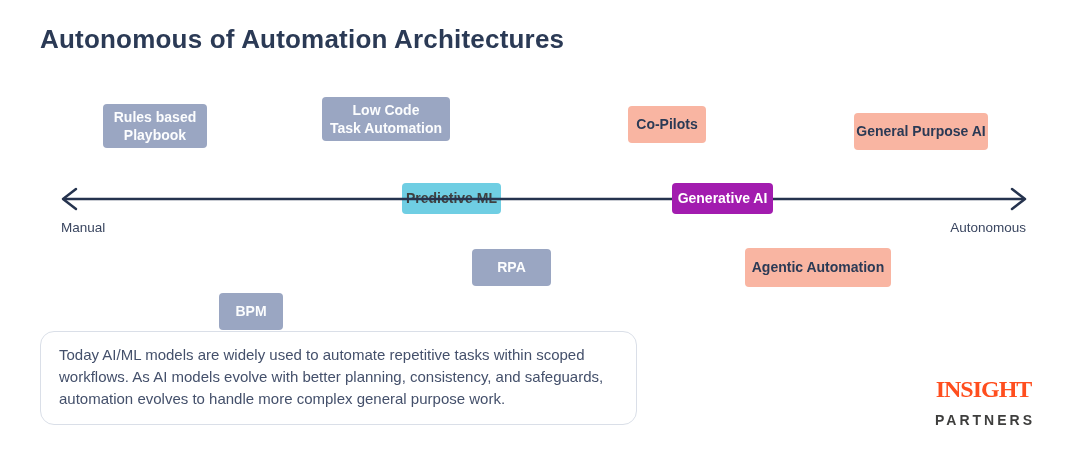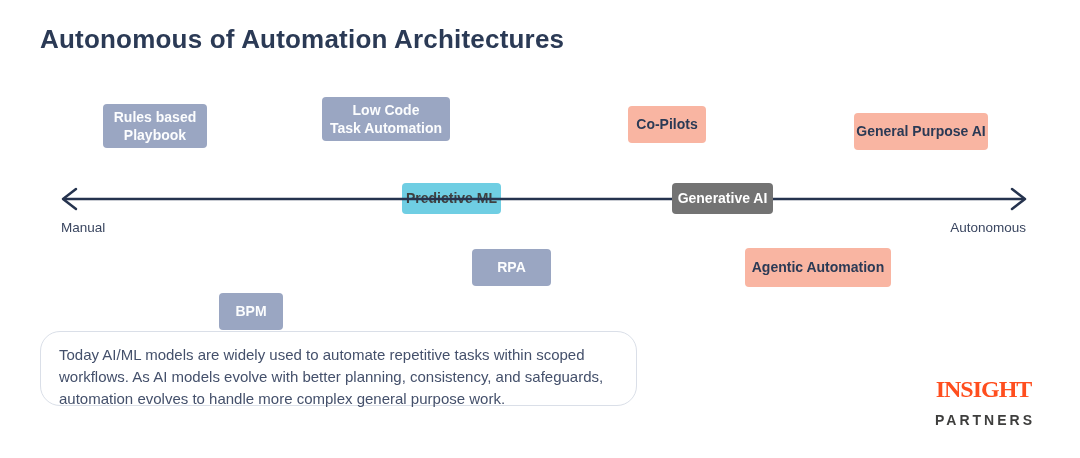--- a/index.html
+++ b/index.html
@@ -28,21 +28,21 @@
     text-align: center;
     border-radius: 4px;
     font-size: 14px;
     font-weight: 700;
     line-height: 1.3;
     white-space: pre-line;
   }
   .box.gray   { background: #9AA6C2; color: #FCFDFE; }
   .box.salmon { background: #F9B5A2; color: #2B3A55; }
   .box.cyan   { background: #6FCEE3; color: #404040; text-align: center; }
-  .box.orange { background: #737373; color: #FFFFFF; }
+  .box.orange { background: #a21caf; color: #FFFFFF; }
 
   
   .b-rules    { left: 103px; top: 104px; width: 104px; height: 44px; }
   .b-lowcode  { left: 322px; top: 97px; width: 128px; height: 44px; }
   .b-copilots { left: 628px; top: 106px; width: 78px;  height: 37px; }
   .b-gpai     { left: 854px; top: 106px; width: 134px; height: 37px; margin-top: 7px; }
   
   .b-predml   { left: 402px; top: 183px; width: 99px;  height: 31px; }
   .b-genai    { left: 672px; top: 183px; width: 101px; height: 31px; z-index: 2; }
   
@@ -59,23 +59,23 @@
     color: #3A4660;
   }
   .axis-label.left  { left: 61px; }
   .axis-label.right { right: 54px; }
 
   .callout {
     position: absolute;
     left: 40px;
     top: 331px;
     width: 597px;
-    height: 75px;
+    height: 94px;
     border: 1.5px solid #DADFE8;
-    border-radius: 20px;
+    border-radius: 14px;
     box-sizing: border-box;
     background: #ffffff;
   }
   .callout-text {
     padding: 12px 16px 0 18px;
     font-size: 15px;
     line-height: 1.45;
     color: #44506B;
   }
 

